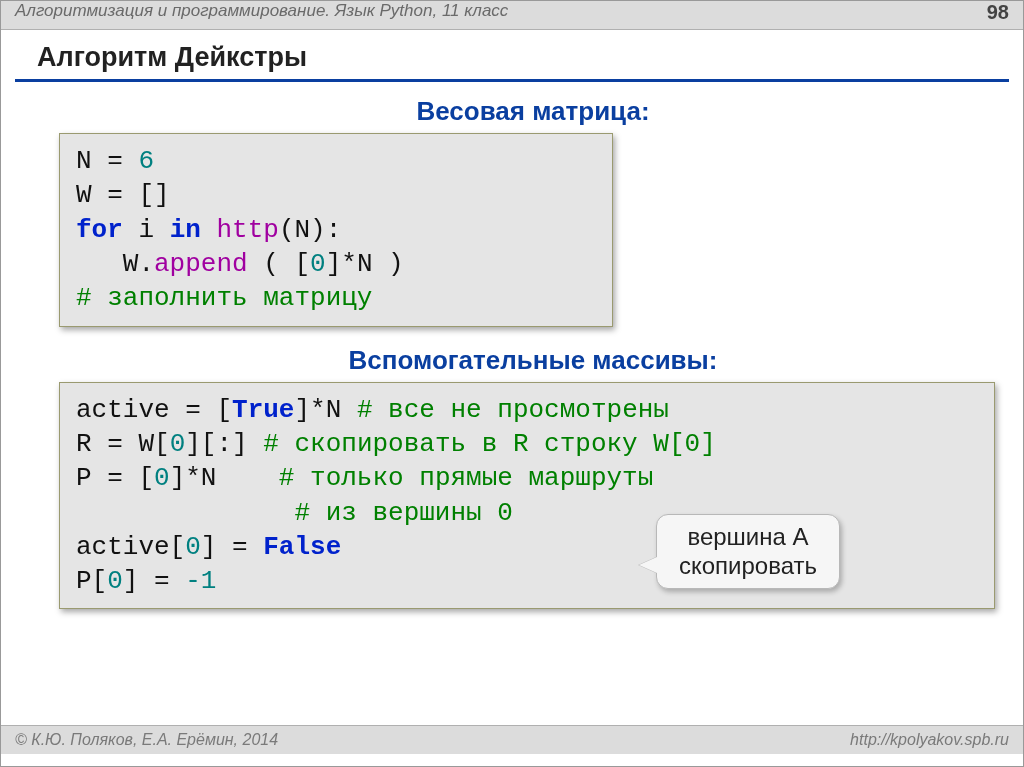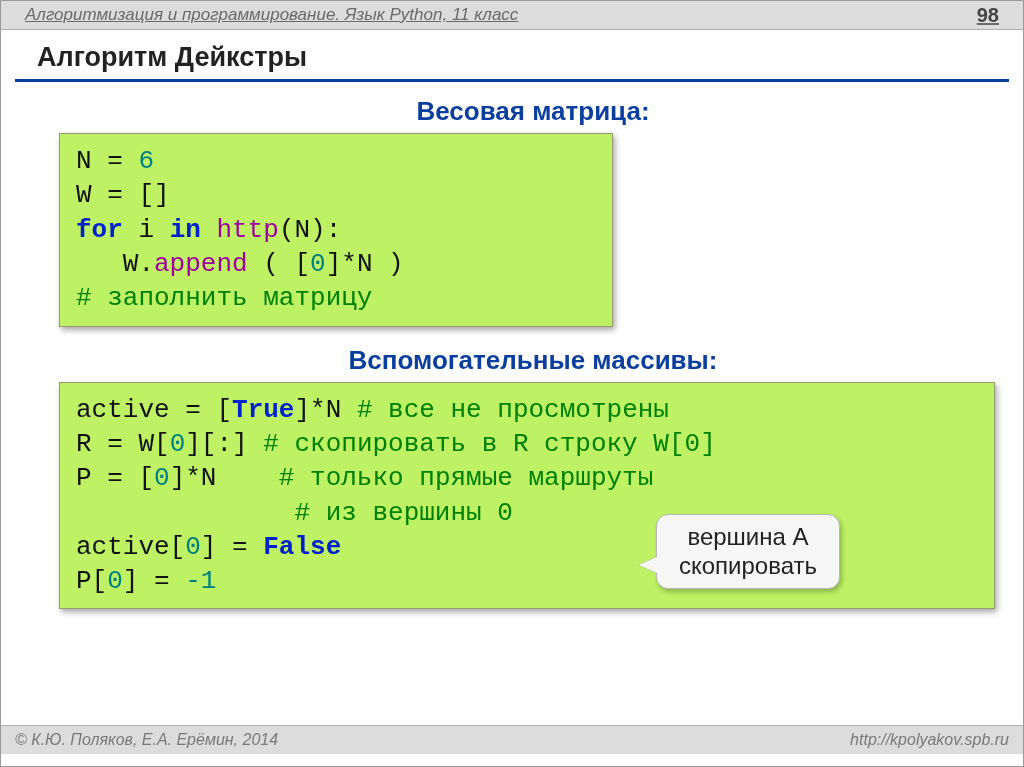--- a/index.html
+++ b/index.html
@@ -17,27 +17,26 @@
     height: 767px;
     border: 1px solid #999;
     box-sizing: border-box;
     background: #ffffff;
   }
   .topbar {
     background: #dcdcdc;
     border-bottom: 1px solid #b0b0b0;
     height: 28px;
     display: flex;
-    align-items: center;
+    align-items: flex-start;
     justify-content: space-between;
-    padding: 0 24px;
+    padding: 0 14px;
     font-style: italic;
     color: #6a6a6a;
     font-size: 17px;
-    text-decoration: underline;
   }
   .topbar .pagenum {
     font-style: normal;
     font-weight: bold;
     color: #444;
     font-size: 20px;
   }
   .title {
     font-size: 27px;
     font-weight: bold;
@@ -51,21 +50,21 @@
   }
   .section-label {
     font-size: 26px;
     font-weight: bold;
     color: #0a3fa0;
     margin: 2px 0 6px 42px;
     text-align: center;
   }
   .codebox {
     margin: 0 28px 18px 58px;
-    background: #bef264;
+    background: #e5e5e5;
     border: 1px solid #9a9a70;
     box-shadow: 2px 3px 6px rgba(0,0,0,0.35);
     padding: 10px 16px 10px 16px;
     font-family: "Courier New", Courier, monospace;
     font-size: 26px;
     line-height: 1.32;
     position: relative;
   }
   .codebox .line { white-space: pre; }
   .kw   { color: #0022cc; font-weight: bold; }

